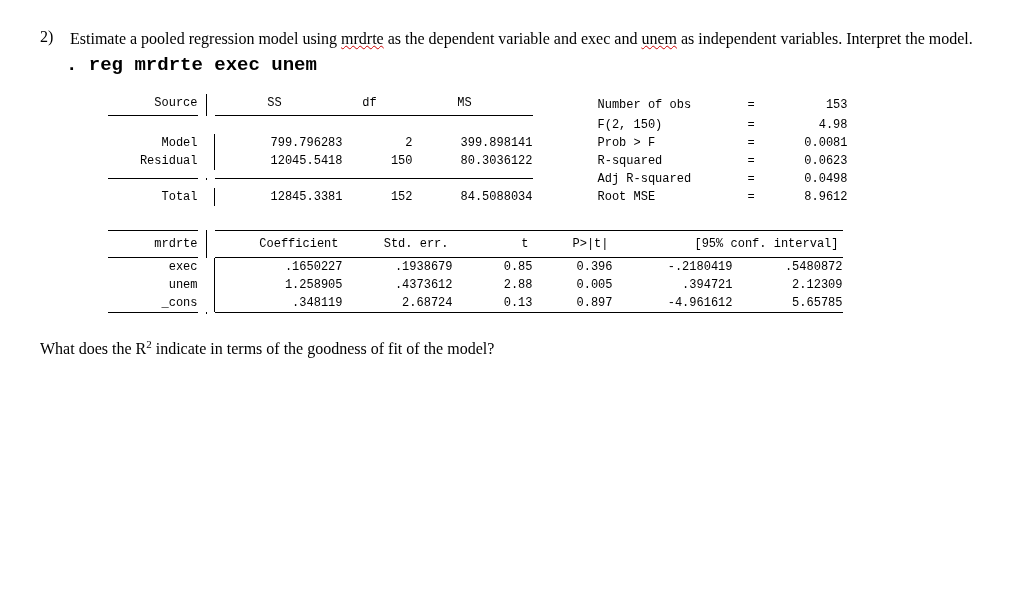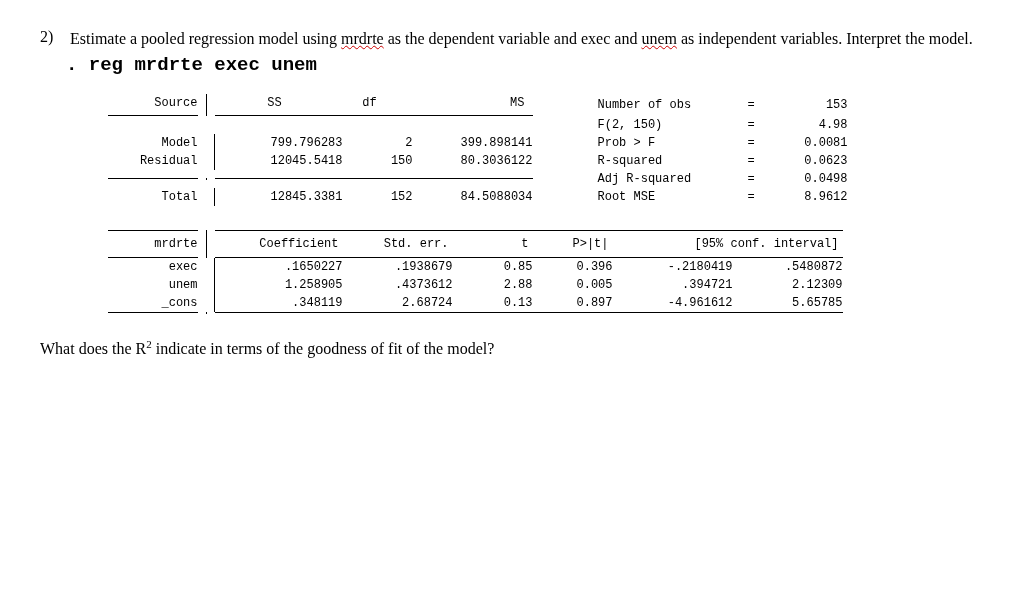--- a/index.html
+++ b/index.html
@@ -132,21 +132,21 @@
 
   <div class="anova-row">
     <div class="anova-left anova-header-line">
       <div class="anova-label-box">
           <div class="anova-label">Source</div>
         </div>
       <div class="anova-sep"></div>
       <div class="anova-data-box" style="display:flex;">
         <div class="anova-ss" style="text-align:center;">SS</div>
         <div class="anova-df" style="text-align:center;">df</div>
-        <div class="anova-ms" style="text-align:right;">MS</div>
+        <div class="anova-ms" style="text-align:center;">MS</div>
       </div>
     </div>
     <div class="right-stats">
       <div class="rs-label">Number of obs</div>
       <div class="rs-eq">=</div>
       <div class="rs-val">153</div>
     </div>
   </div>
 
   <div class="anova-row">

